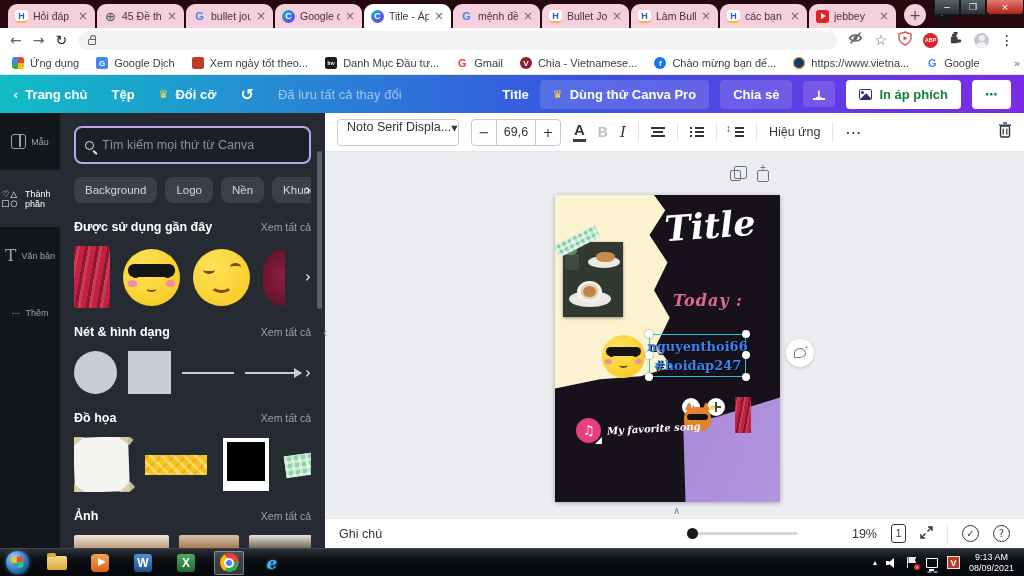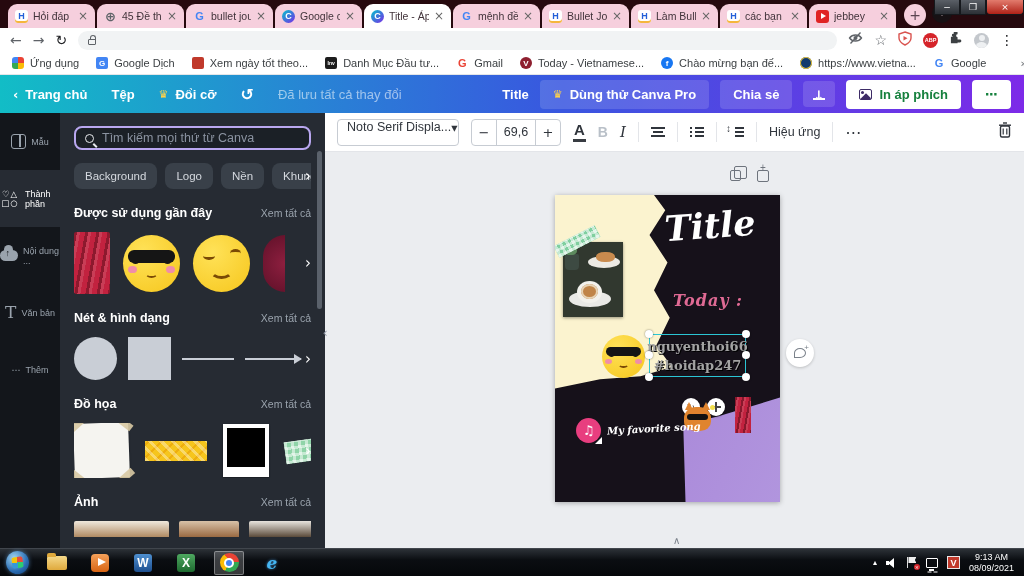--- a/index.html
+++ b/index.html
@@ -77,21 +77,21 @@
   .ic-tpl { width:15px; height:15px; border:1.6px solid currentColor; border-radius:3px; position:relative; }
   .ic-tpl::before { content:""; position:absolute; left:7px; top:0; width:1.6px; height:11.5px; background:currentColor; }
   .ic-grid { width:20px; font-size:8.5px; line-height:9px; text-align:center; letter-spacing:1px; word-break:break-all; }
   .ic-cloud { width:18px; height:11px; background:currentColor; border-radius:6px; position:relative; }
   .ic-cloud::before { content:""; position:absolute; left:4px; top:-5px; width:9px; height:9px; border-radius:50%; background:currentColor; }
   .ic-cloud::after { content:"↑"; position:absolute; left:5.5px; top:-2px; color:#13161b; font-size:9px; font-weight:bold; }
   .ic-T { font-family:"DejaVu Serif",serif; font-size:17px; line-height:1; }
 
   
   .panel { position:absolute; left:60px; top:113px; width:265px; height:435px; background:#262b33; padding:13px 14px 0 14px; overflow:hidden; }
-  .search { height:24px; background:#1b2026; border:2px solid #b9a7f0; border-radius:8px; display:flex; align-items:center; padding:0 9px; gap:8px; }
+  .search { height:38px; background:#1b2026; border:2px solid #b9a7f0; border-radius:8px; display:flex; align-items:center; padding:0 9px; gap:8px; }
   .mag { width:9px; height:9px; border:1.8px solid #e8eaed; border-radius:50%; position:relative; flex:none; }
   .mag::after { content:""; position:absolute; left:8px; top:8px; width:5px; height:1.8px; background:#e8eaed; transform:rotate(45deg); transform-origin:0 0; }
   .search input { background:transparent; border:none; outline:none; color:#e8eaed; font-size:12.5px; width:100%; font-family:"Liberation Sans",sans-serif; }
   .search input::placeholder { color:#8b93a1; }
   .chips { margin-top:13px; display:flex; gap:8px; overflow:hidden; position:relative; padding-right:10px; }
   .chip { background:#394049; border-radius:8px; padding:7px 11px; font-size:11.5px; color:#d4d8de; white-space:nowrap; flex:none; }
   .rowchev { position:absolute; right:0; top:50%; transform:translateY(-50%); color:#fff; font-size:15px; line-height:1; }
   .sechead { margin-top:17px; display:flex; align-items:baseline; justify-content:space-between; }
   .sechead .t { color:#fff; font-weight:bold; font-size:12.5px; }
   .sechead .a { color:#9aa3ad; font-size:10.5px; }
@@ -172,21 +172,21 @@
   .plate1 { position:absolute; left:6px; bottom:10px; width:42px; height:16px; border-radius:50%; background:#e9e9e6; }
   .cup1 { position:absolute; left:14px; bottom:14px; width:25px; height:22px; border-radius:50%; background:#f2f1ec; }
   .latte { position:absolute; left:3.5px; top:3px; width:17px; height:15px; border-radius:50%; background:#c08448; box-shadow:inset 0 0 0 2px #e6d2b4; }
   .plate2 { position:absolute; right:3px; top:14px; width:32px; height:12px; border-radius:50%; background:#eceae4; }
   .crois { position:absolute; right:8px; top:10px; width:19px; height:10px; border-radius:45%; background:#c98b4e; }
   .plant { position:absolute; left:2px; top:12px; width:14px; height:16px; background:#3d4a42; border-radius:2px 2px 4px 4px; }
   .plant::before { content:""; position:absolute; left:2px; top:-7px; width:10px; height:8px; background:#5d8a5e; border-radius:50% 10% 50% 10%; }
   .phototape { position:absolute; left:-9px; top:-7px; width:46px; height:13px; transform:rotate(-27deg); background:#7fcf9f; background-image:repeating-linear-gradient(90deg,rgba(255,255,255,.55) 0 3px,transparent 3px 6px),repeating-linear-gradient(0deg,rgba(255,255,255,.55) 0 3px,transparent 3px 6px); }
   .p-title { position:absolute; left:95px; top:10px; width:120px; text-align:center; color:#fff; font-family:"DejaVu Serif",serif; font-style:italic; font-weight:bold; font-size:35px; transform:rotate(-4deg); }
   .p-today { position:absolute; left:98px; top:96px; width:110px; text-align:center; color:#e06a94; font-family:"DejaVu Serif",serif; font-style:italic; font-weight:bold; font-size:16px; letter-spacing:1px; }
-  .p-user { position:absolute; left:94px; top:139px; width:97px; height:43px; border:1.5px solid #2bc5d4; display:flex; flex-direction:column; align-items:center; justify-content:center; color:#a3a3a3; font-family:"DejaVu Serif",serif; font-weight:bold; font-size:13px; line-height:19px; text-shadow:1px 1px 0 #000; }
+  .p-user { position:absolute; left:94px; top:139px; width:97px; height:43px; border:1.5px solid #2bc5d4; display:flex; flex-direction:column; align-items:center; justify-content:center; color:#3b82f6; font-family:"DejaVu Serif",serif; font-weight:bold; font-size:13px; line-height:19px; text-shadow:1px 1px 0 #000; }
   .handle { position:absolute; width:8px; height:8px; border-radius:50%; background:#fff; box-shadow:0 0 2px rgba(0,0,0,.5); }
   .p-emoji { position:absolute; left:47px; top:140px; width:43px; height:43px; }
   .p-emoji .emoji { width:43px; height:43px; }
   .selctl { position:absolute; top:203px; width:18px; height:18px; border-radius:50%; background:#fff; box-shadow:0 1px 2px rgba(0,0,0,.4); display:flex; align-items:center; justify-content:center; color:#444; font-size:10px; }
   .selctl.rot { left:127px; } .selctl.mov { left:152px; }
   .movic { position:relative; width:10px; height:10px; }
   .movic::before { content:""; position:absolute; left:4.4px; top:0; width:1.4px; height:10px; background:#444; }
   .movic::after { content:""; position:absolute; top:4.4px; left:0; height:1.4px; width:10px; background:#444; }
   .cat { position:absolute; left:129px; top:212px; width:27px; height:24px; background:#e0842e; border-radius:45% 45% 40% 40%; }
   .cat::before { content:""; position:absolute; left:1px; top:-5px; border-bottom:8px solid #e0842e; border-left:4px solid transparent; border-right:4px solid transparent; }
@@ -337,21 +337,21 @@
   <span class="bm">
       <span class="bmic bm-inv">Inv</span>
       <span>Danh Mục Đầu tư...</span>
     </span>
   <span class="bm">
       <span class="bmic bm-gmail">G</span>
       <span>Gmail</span>
     </span>
   <span class="bm">
       <span class="bmic bm-vdict">V</span>
-      <span>Today - Vietnamese...</span>
+      <span>Chia - Vietnamese...</span>
     </span>
   <span class="bm">
       <span class="bmic bm-fb">f</span>
       <span>Chào mừng bạn đế...</span>
     </span>
   <span class="bm">
       <span class="bmic bm-vn"></span>
       <span>https://www.vietna...</span>
     </span>
   <span class="bm">
@@ -403,26 +403,20 @@
     <span class="sb-ic">
         <span class="ic-tpl"></span>
       </span>
     <span>Mẫu</span>
   </div>
   <div class="sb-item active">
     <span class="sb-ic">
         <span class="ic-grid gly">♡△□○</span>
       </span>
     <span>Thành phần</span>
-  </div>
-  <div class="sb-item">
-    <span class="sb-ic">
-        <span class="ic-cloud"></span>
-      </span>
-    <span>Nội dung ...</span>
   </div>
   <div class="sb-item">
     <span class="sb-ic">
         <span class="ic-T">T</span>
       </span>
     <span>Văn bản</span>
   </div>
   <div class="sb-item">
     <span class="sb-ic gly">⋯</span>
     <span>Thêm</span>
@@ -608,20 +602,38 @@
       <div class="music gly">♫</div>
       <div class="p-song">My favorite song</div>
     </div>
 
     <div class="commentbtn">
         <span class="bubble"></span>
       </div>
     <div class="upchev gly">∧</div>
   </div>
 
+  <div class="bottombar">
+    <span>Ghi chú</span>
+    <span style="flex:1;"></span>
+    <div class="slider">
+        <span class="sliderdot"></span>
+      </div>
+    <span style="width:26px;"></span>
+    <span>19%</span>
+    <span class="pagebadge">1</span>
+    <span>
+      <svg width="13" height="13" viewBox="0 0 13 13">
+          <path d="M8 1 h4 v4 M12 1 L7.5 5.5 M5 12 H1 V8 M1 12 L5.5 7.5" fill="none" stroke="#30353c" stroke-width="1.4"></path>
+        </svg>
+    </span>
+    <span class="tdiv"></span>
+    <span class="circbtn gly">✓</span>
+    <span class="circbtn gly">?</span>
+  </div>
 </div>
 
 <div class="taskbar">
   <div class="orb"></div>
   <div class="tk">
       <span class="ic-folder"></span>
     </div>
   <div class="tk">
       <span class="ic-wmp"></span>
     </div>

